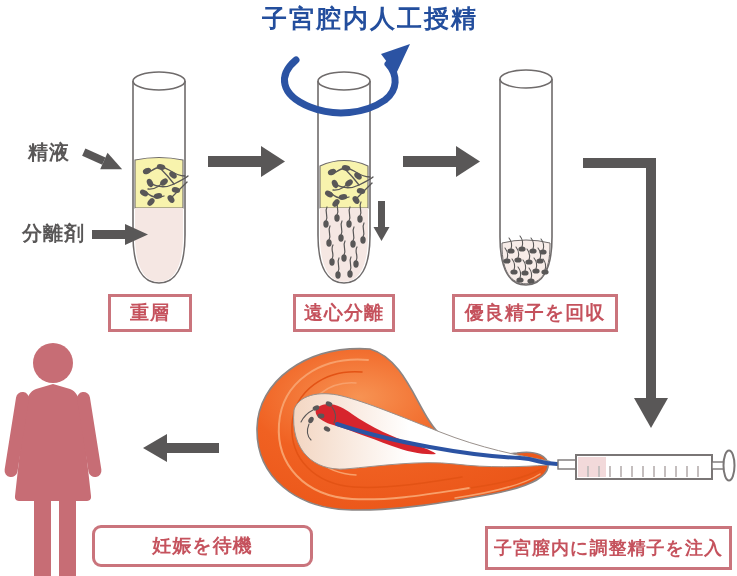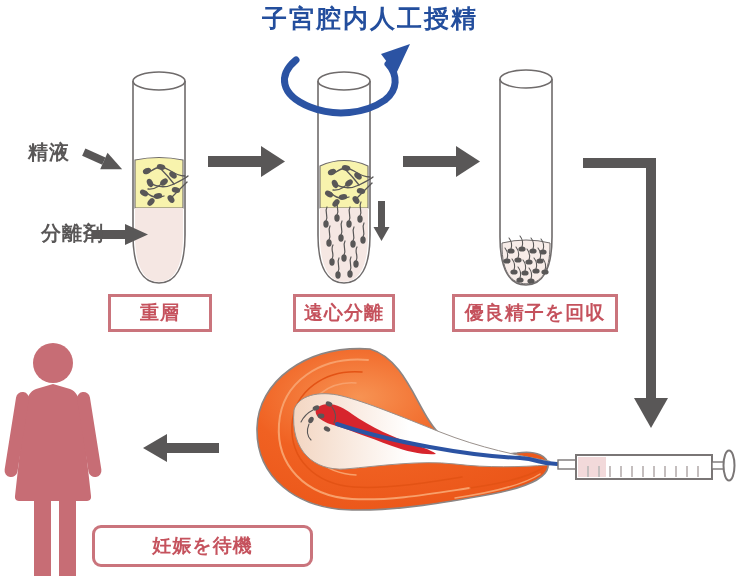--- a/index.html
+++ b/index.html
@@ -6,26 +6,26 @@
   body{width:737px;height:576px;position:relative;overflow:hidden;
        font-family:"Liberation Sans","DejaVu Sans",sans-serif;}
   .stage{position:absolute;left:0;top:0;width:737px;height:576px;padding-left:40px;}
   svg.art{position:absolute;left:0;top:0;width:737px;height:576px;}
   .title{position:absolute;left:230px;top:2px;width:280px;text-align:center;
          font-family:"Liberation Serif","DejaVu Serif",serif;font-weight:bold;
          font-size:25px;letter-spacing:2px;color:var(--title-blue,#234e9d);}
   .side-label{position:absolute;color:var(--arrow-gray,#595757);font-size:20px;
               font-weight:600;letter-spacing:1px;}
   .side-label.semen{left:28px;top:139px;}
-  .side-label.separator{left:41px;top:220px;}
+  .side-label.separator{left:22px;top:220px;}
   .label-box{position:absolute;display:flex;align-items:center;justify-content:center;
              background:#fff;border:3px solid var(--label-border,#ca747c);
              color:var(--label-text,#c5525d);font-weight:bold;font-size:19px;
              letter-spacing:1px;box-sizing:border-box;}
-  .box-layering{left:108px;top:294px;width:104px;height:38px;}
+  .box-layering{left:108px;top:294px;width:84px;height:38px;}
   .box-centrifuge{left:293px;top:294px;width:102px;height:38px;}
   .box-collect{left:452px;top:294px;width:166px;height:38px;}
   .box-wait{left:92px;top:525px;width:221px;height:42px;border-radius:9px;}
   .box-inject{left:485px;top:526px;width:247px;height:44px;font-size:18px;}
 </style>
 </head>
 <body>
 
 <div class="stage">
 
@@ -243,13 +243,14 @@
 
   <div class="title">子宮腔内人工授精</div>
 
   <div class="side-label semen">精液</div>
   <div class="side-label separator">分離剤</div>
 
   <div class="label-box box-layering">重層</div>
   <div class="label-box box-collect">優良精子を回収</div>
   <div class="label-box box-centrifuge">遠心分離</div>
   <div class="label-box box-wait">妊娠を待機</div>
+  <div class="label-box box-inject">子宮膣内に調整精子を注入</div>
 </div>
 
 </body></html>

